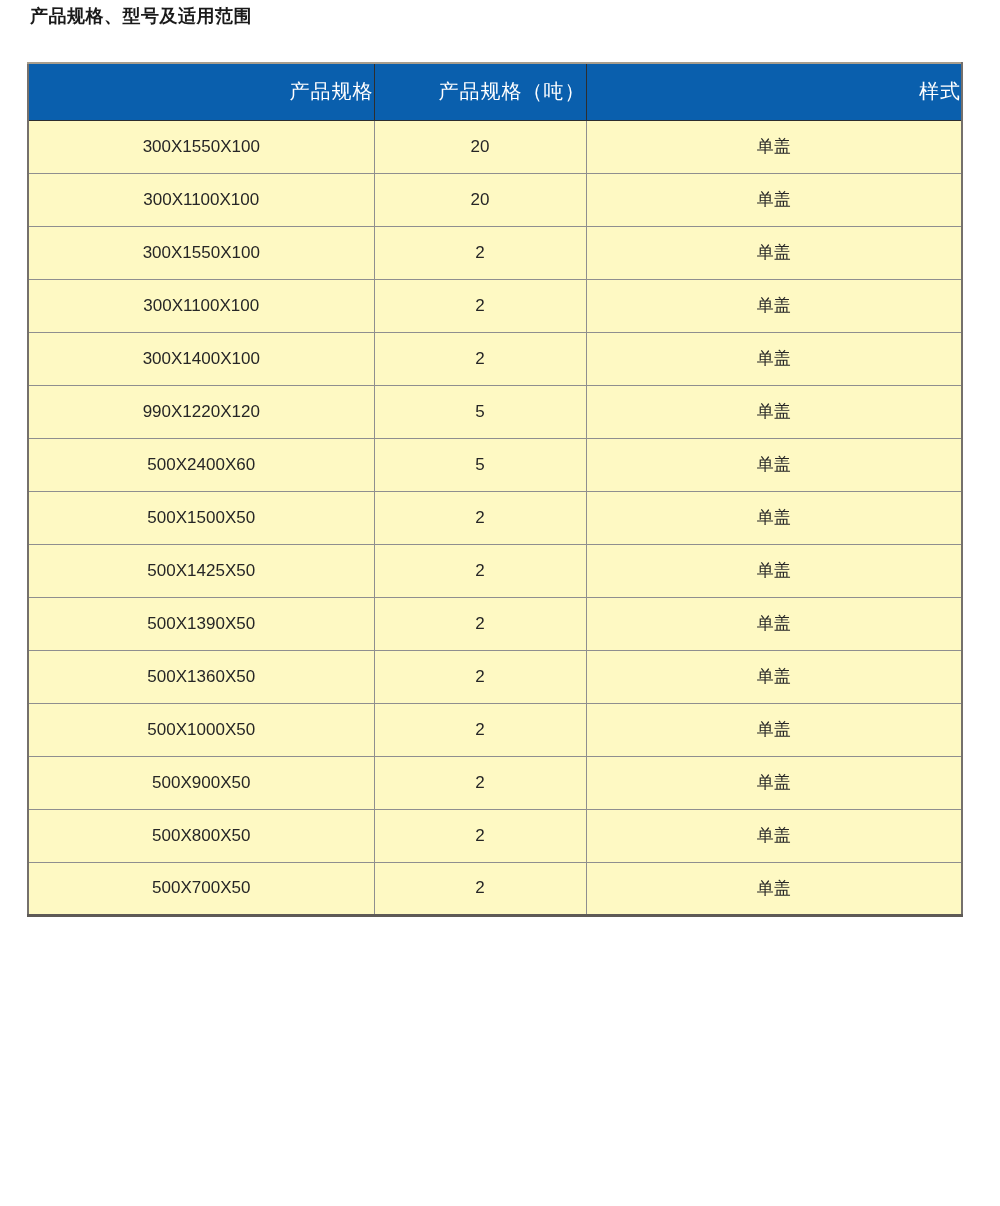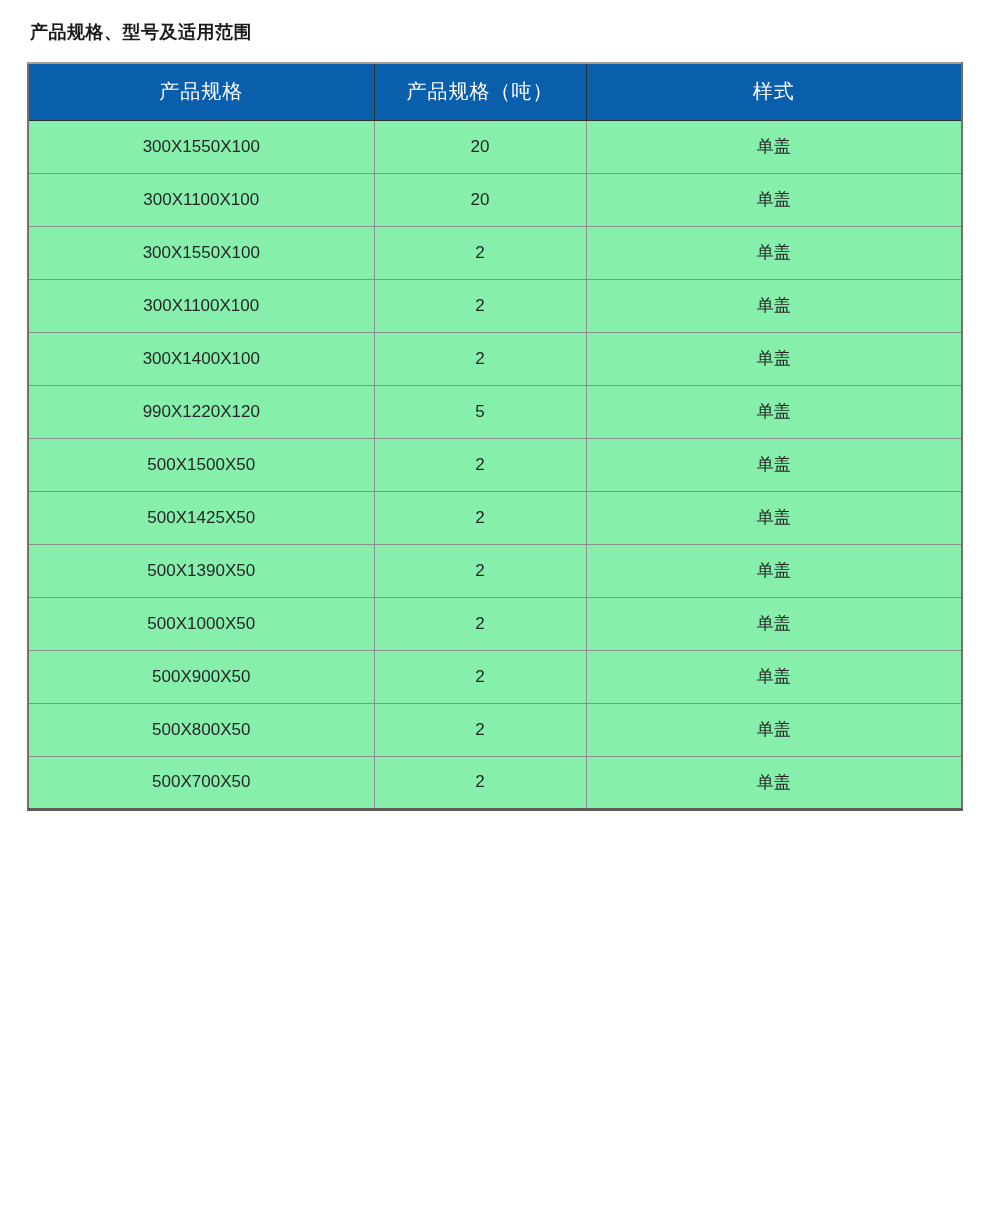--- a/index.html
+++ b/index.html
@@ -6,21 +6,21 @@
   html, body {
     width: 1000px;
     background: #ffffff;
     font-family: "Liberation Sans", "DejaVu Sans", sans-serif;
   }
   body { position: relative; height: 1206px; }
 
   .page-title {
     position: absolute;
     left: 30px;
-    top: 20px;
+    top: 4px;
     font-size: 18px;
     font-weight: 600;
     color: #1a1a1a;
     letter-spacing: 0.5px;
   }
 
   .spec-table {
     position: absolute;
     left: 27px;
     top: 62px;
@@ -36,34 +36,34 @@
   .spec-table col.c1 { width: 346px; }
   .spec-table col.c2 { width: 212px; }
   .spec-table col.c3 { width: 376px; }
 
   .spec-table th {
     height: 57px;
     background: var(--header_bg, #0a5fad);
     color: var(--header_text, #ffffff);
     font-size: 20px;
     font-weight: 400;
-    text-align: center;
+    text-align: right;
     vertical-align: middle;
     border: 1px solid #2e2e2e;
     letter-spacing: 1px;
   }
 
   .spec-table td {
     height: 53px;
     font-size: 17px;
     color: var(--body_text, #262626);
     text-align: center;
     vertical-align: middle;
     border: 1px solid var(--grid_border, #8f8f8f);
-    background: #86efac;
+    background: #fef9c3;
   }
 </style>
 </head>
 <body>
 
 <div class="page-title">产品规格、型号及适用范围</div>
 
 <table class="spec-table">
   <colgroup>
     <col class="c1">
@@ -108,20 +108,25 @@
         <td>2</td>
         <td>单盖</td>
       </tr>
 
       <tr>
         <td>990X1220X120</td>
         <td>5</td>
         <td>单盖</td>
       </tr>
 
+      <tr>
+        <td>500X2400X60</td>
+        <td>5</td>
+        <td>单盖</td>
+      </tr>
 
 
 
 
 
       <tr>
         <td>500X1500X50</td>
         <td>2</td>
         <td>单盖</td>
       </tr>
@@ -131,20 +136,25 @@
         <td>2</td>
         <td>单盖</td>
       </tr>
 
       <tr>
         <td>500X1390X50</td>
         <td>2</td>
         <td>单盖</td>
       </tr>
 
+      <tr>
+        <td>500X1360X50</td>
+        <td>2</td>
+        <td>单盖</td>
+      </tr>
 
 
       <tr>
         <td>500X1000X50</td>
         <td>2</td>
         <td>单盖</td>
       </tr>
 
       <tr>
         <td>500X900X50</td>

